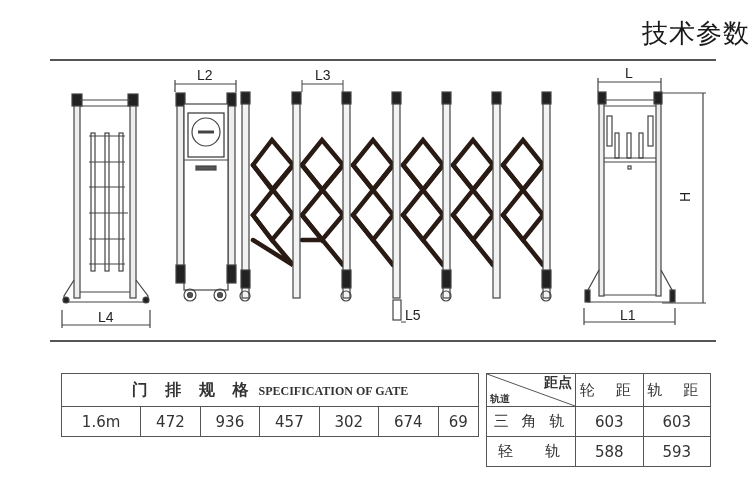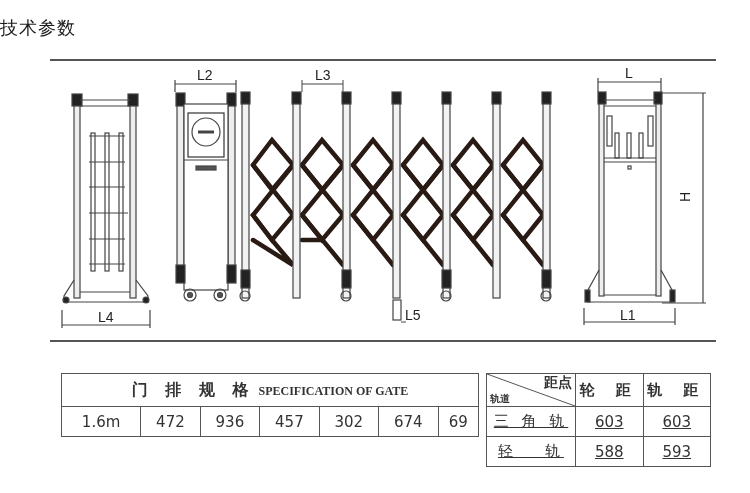--- a/index.html
+++ b/index.html
@@ -1,33 +1,33 @@
 <!DOCTYPE html>
 <html><head>
 <meta charset="utf-8">
 <style>
   html,body{margin:0;padding:0;background:#fff;}
   body{width:750px;height:493px;position:relative;overflow:hidden;font-family:"DejaVu Sans","Liberation Sans",sans-serif;color:#222;}
-  .title{position:absolute;left:0;width:750px;top:16px;text-align:left;font-size:18px;letter-spacing:1px;color:#1a1a1a;}
+  .title{position:absolute;left:0;width:750px;top:16px;text-align:right;font-size:26px;letter-spacing:1px;color:#1a1a1a;}
   .rule{position:absolute;height:2px;background:#555;}
   .drawing{position:absolute;left:0;top:60px;width:750px;height:280px;}
   table{border-collapse:collapse;position:absolute;}
   td{border:1px solid #555;text-align:center;font-size:15px;color:#333;padding:0;}
   .spec{left:61px;top:373px;width:418px;}
   .spec .hdr{height:32px;font-size:16px;font-weight:bold;letter-spacing:6px;margin-top:32px;}
   .spec .hdr .en{font-family:"Liberation Serif","DejaVu Serif",serif;font-size:12px;letter-spacing:0;font-weight:bold;margin-left:4px;}
   .spec tr.r2 td,.spec tr.r3 td{height:29px;}
   .track{left:486px;top:373px;width:225px;}
   .track tr.h td{height:32px;}
-  .track tr.b td{height:29px;text-decoration:underline;}
+  .track tr.b td{height:29px;}
   .diag{position:relative;height:32px;}
   .diag svg{position:absolute;left:0;top:0;}
   .diag .tr{position:absolute;right:3px;top:0;font-size:14px;font-weight:bold;}
   .diag .bl{position:absolute;left:3px;bottom:0;font-size:10px;font-weight:bold;}
-  .bold{font-weight:bold;letter-spacing:8px;font-size:15px;}
+  .bold{font-weight:normal;letter-spacing:8px;font-size:15px;}
   .lbl{font-family:"Liberation Sans",sans-serif;font-size:14px;fill:#222;}
 </style>
 </head>
 <body>
 
 <div class="title">技术参数</div>
 <div class="rule" style="left:50px;top:59px;width:666px;"></div>
 <div class="rule" style="left:50px;top:340px;width:666px;"></div>
 
 <svg class="drawing" width="750" height="280" viewBox="0 60 750 280">

